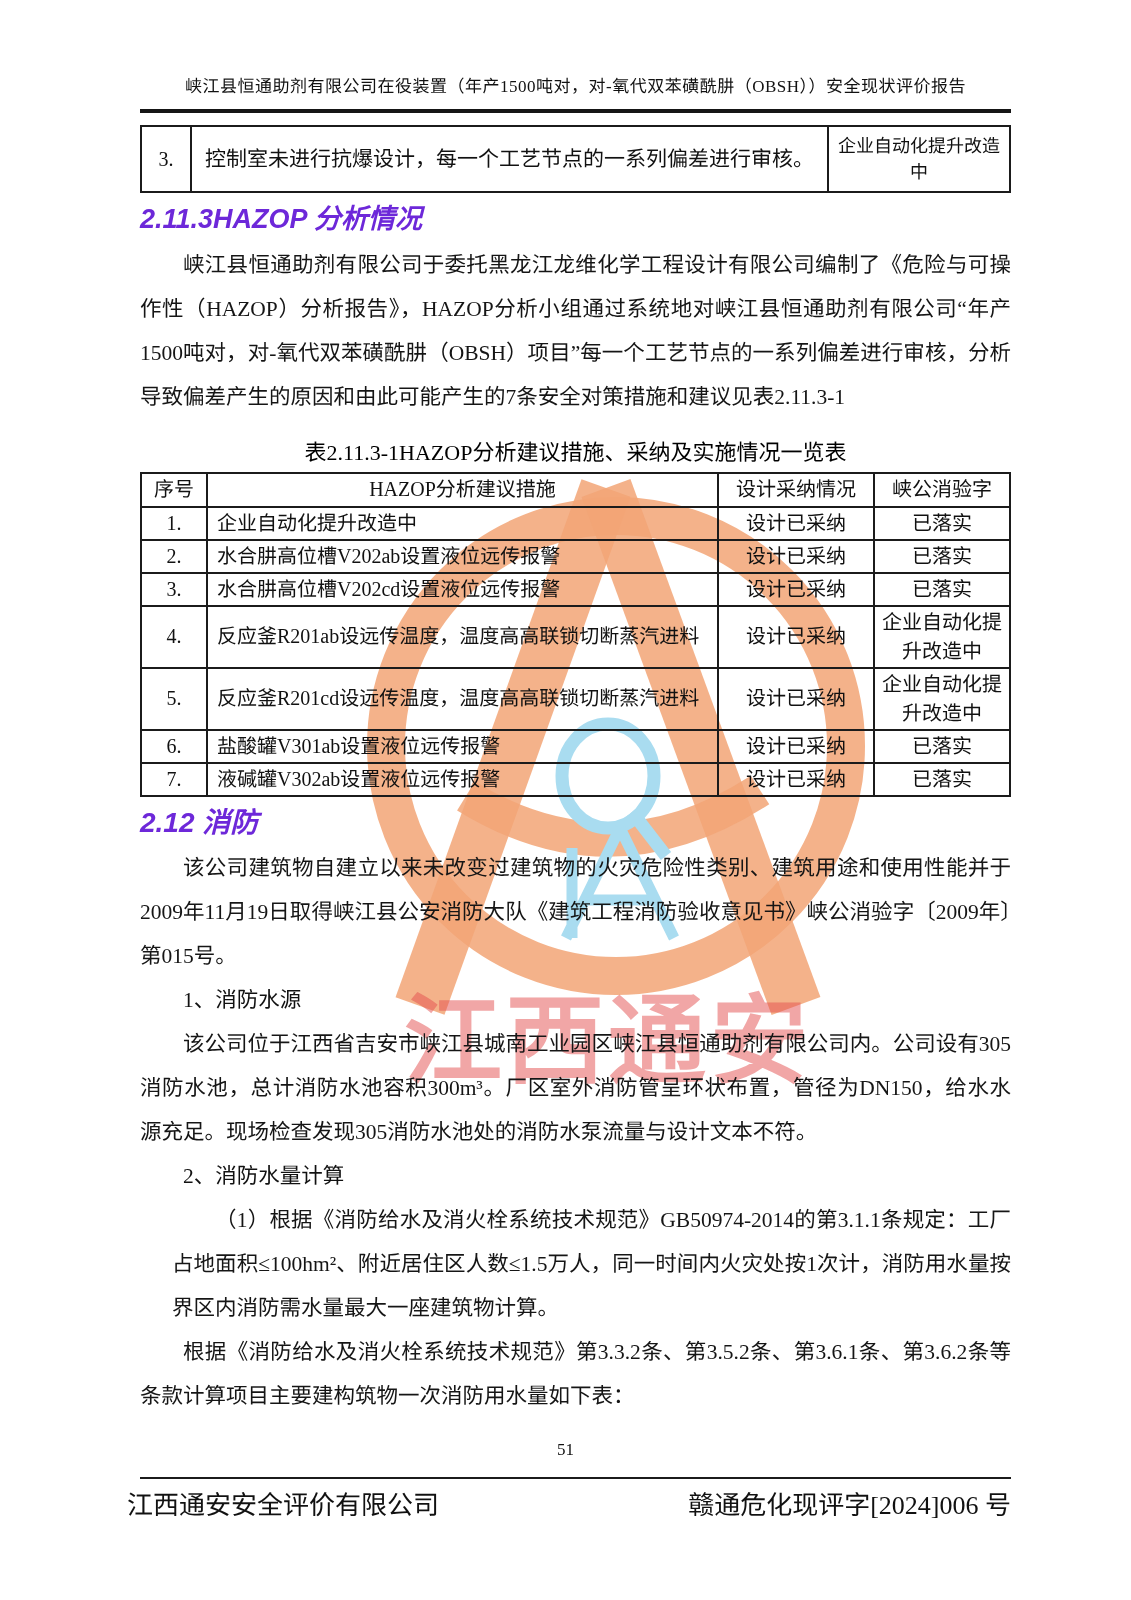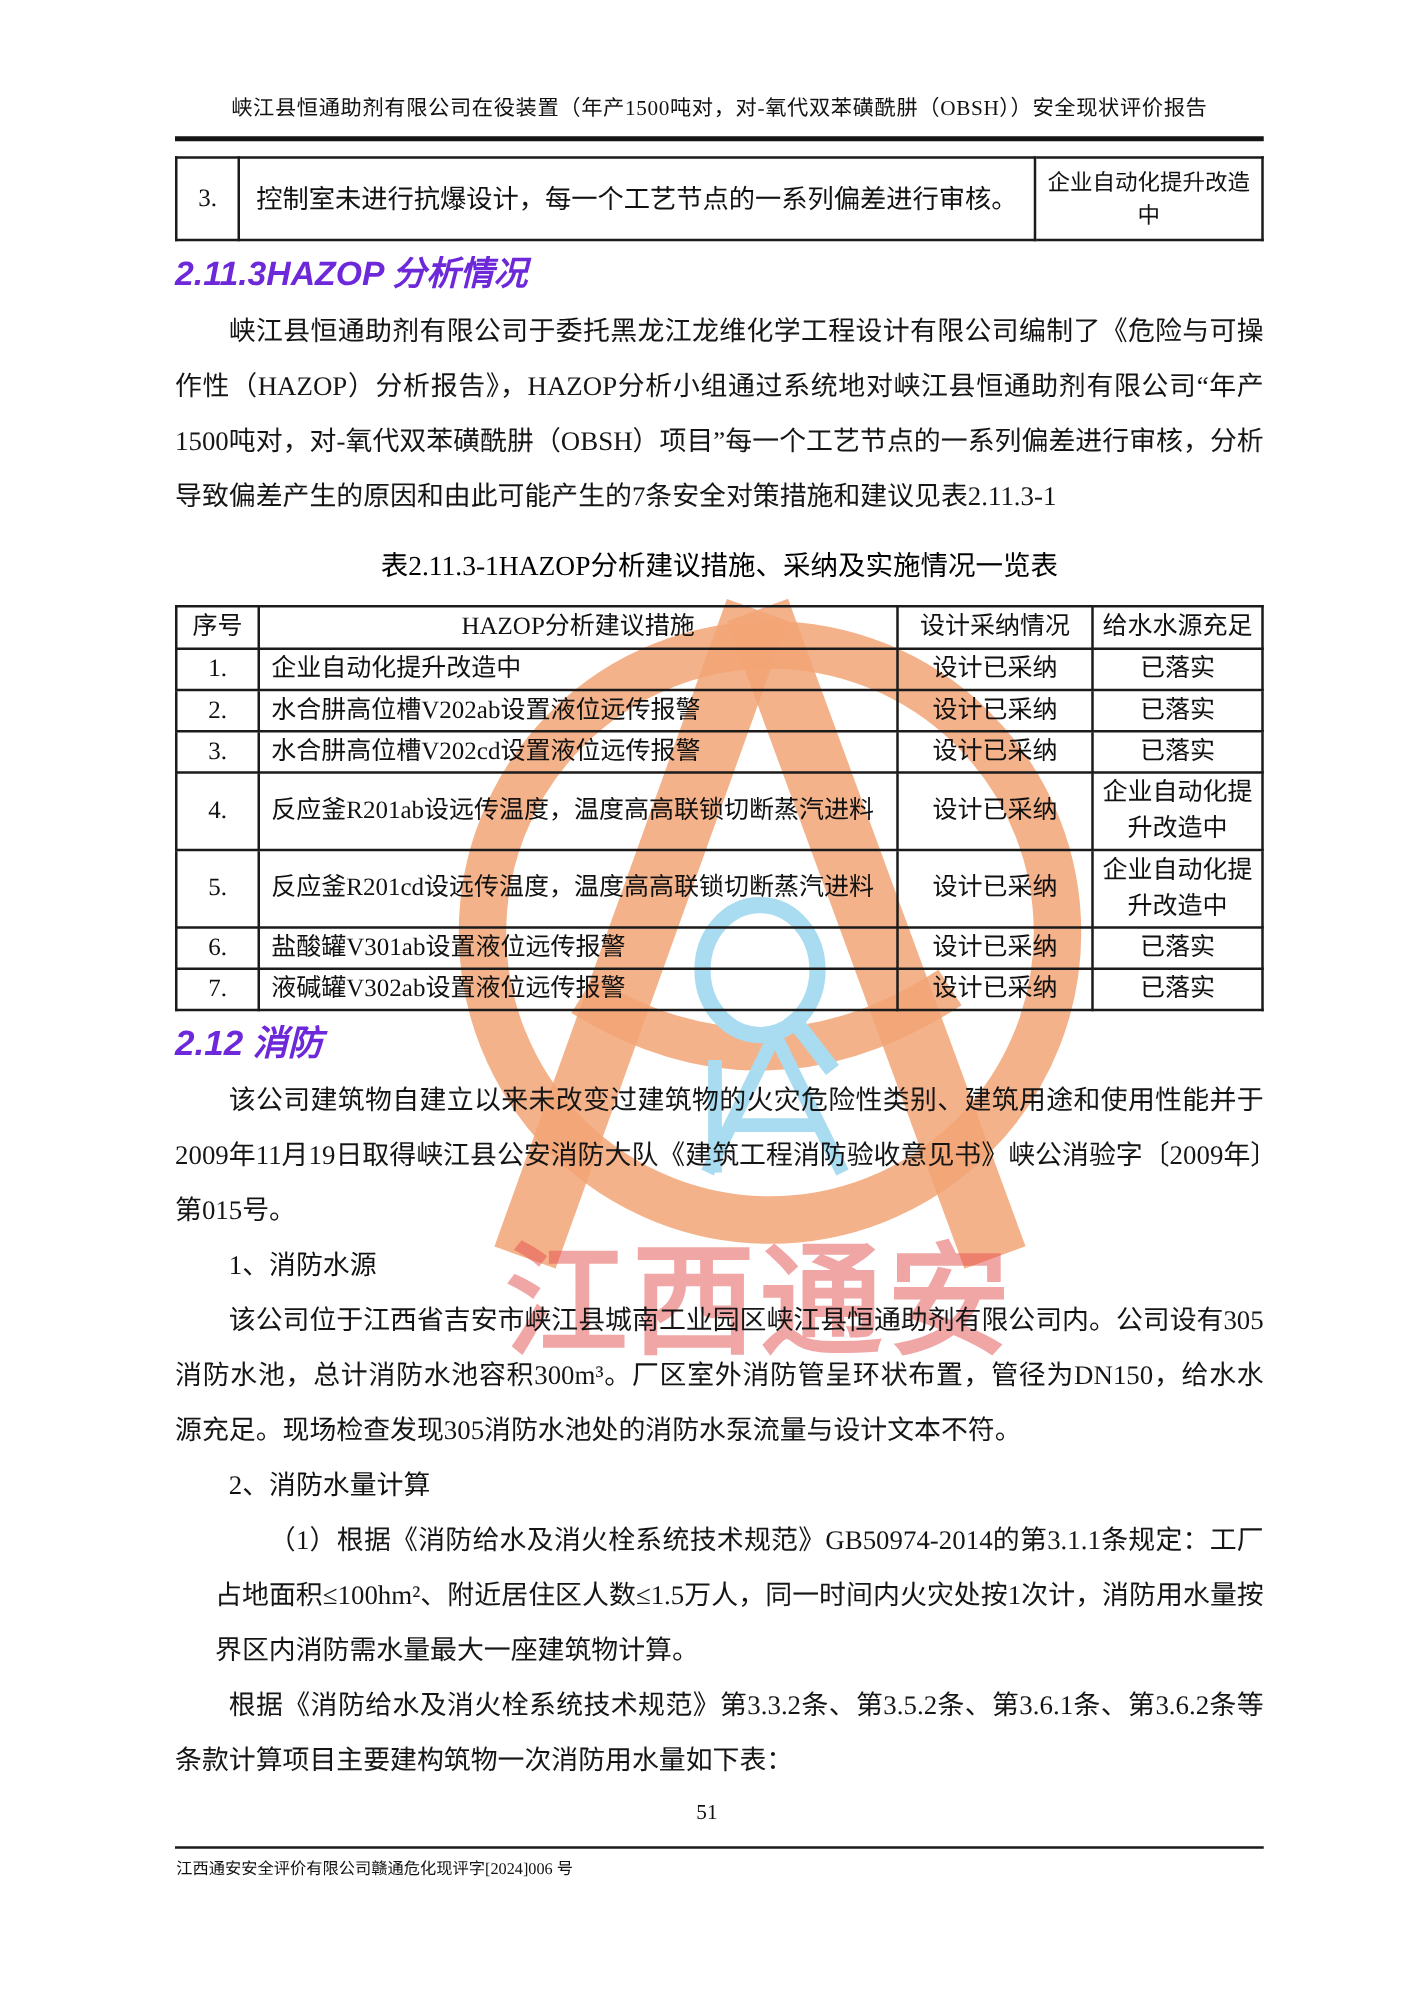--- a/index.html
+++ b/index.html
@@ -48,41 +48,41 @@
   .para{
     margin:6px 0 0 0; font-size:21.5px; line-height:2.05;
     text-align:justify; text-indent:2em; color:#151515;
   }
   .sub-title{margin:0; font-size:21.5px; line-height:2.05; padding-left:2em;}
   .table-title{
     margin-top:20px; text-align:center; font-weight:normal; font-size:22px;
     line-height:1.3; color:#000;
   }
   
-  .hazop-table{margin-top:16px;}
+  .hazop-table{margin-top:4px;}
   .hazop-table th{font-weight:bold; height:30px; font-size:20px;}
   .hazop-table .col-no{width:58px;}
   .hazop-table .col-design{width:148px;}
   .hazop-table .col-impl{width:128px;}
   .hazop-table td.cell-measure{text-align:left; padding-left:9px;}
   .hazop-table tr.r-std td{height:23px;}
   .hazop-table tr.r-tall td{height:58px;}
   .hazop-table td{font-size:20px;}
   
   .page-number{
     position:absolute; left:0; right:0; top:1440px; text-align:center;
     font-size:17px; z-index:1;
   }
   .footer-rule{
     position:absolute; left:140px; right:120px; top:1477px;
     border-top:2px solid #1b1b1b; z-index:1;
   }
   .footer-row{
-    position:absolute; left:141px; right:120px; top:1484px; z-index:1;
-    display:flex; font-size:13px;
+    position:absolute; left:127px; right:120px; top:1484px; z-index:1;
+    display:flex; justify-content:space-between; font-size:26px;
   }
 </style>
 </head>
 <body>
 
 <div class="page">
 
   <div class="watermark">
     <svg class="wm-svg" width="540" height="565" viewBox="0 0 540 565">
       <circle cx="268" cy="280" r="230" fill="none" stroke="#f2a476" stroke-width="38" opacity="0.85"></circle>
@@ -116,21 +116,21 @@
     <p class="para">峡江县恒通助剂有限公司于委托黑龙江龙维化学工程设计有限公司编制了《危险与可操作性（HAZOP）分析报告》，HAZOP分析小组通过系统地对峡江县恒通助剂有限公司“年产1500吨对，对-氧代双苯磺酰肼（OBSH）项目”每一个工艺节点的一系列偏差进行审核，分析导致偏差产生的原因和由此可能产生的7条安全对策措施和建议见表2.11.3-1</p>
 
     <div class="table-title">表2.11.3-1HAZOP分析建议措施、采纳及实施情况一览表</div>
 
     <table class="doc-table hazop-table">
       <thead>
         <tr>
           <th class="col-no">序号</th>
           <th>HAZOP分析建议措施</th>
           <th class="col-design">设计采纳情况</th>
-          <th class="col-impl">给水水源充足</th>
+          <th class="col-impl">峡公消验字</th>
         </tr>
       </thead>
       <tbody>
         <tr class="r-std">
           <td>1.</td>
           <td class="cell-measure">企业自动化提升改造中</td>
           <td>设计已采纳</td>
           <td>已落实</td>
         </tr>
         <tr class="r-std">

